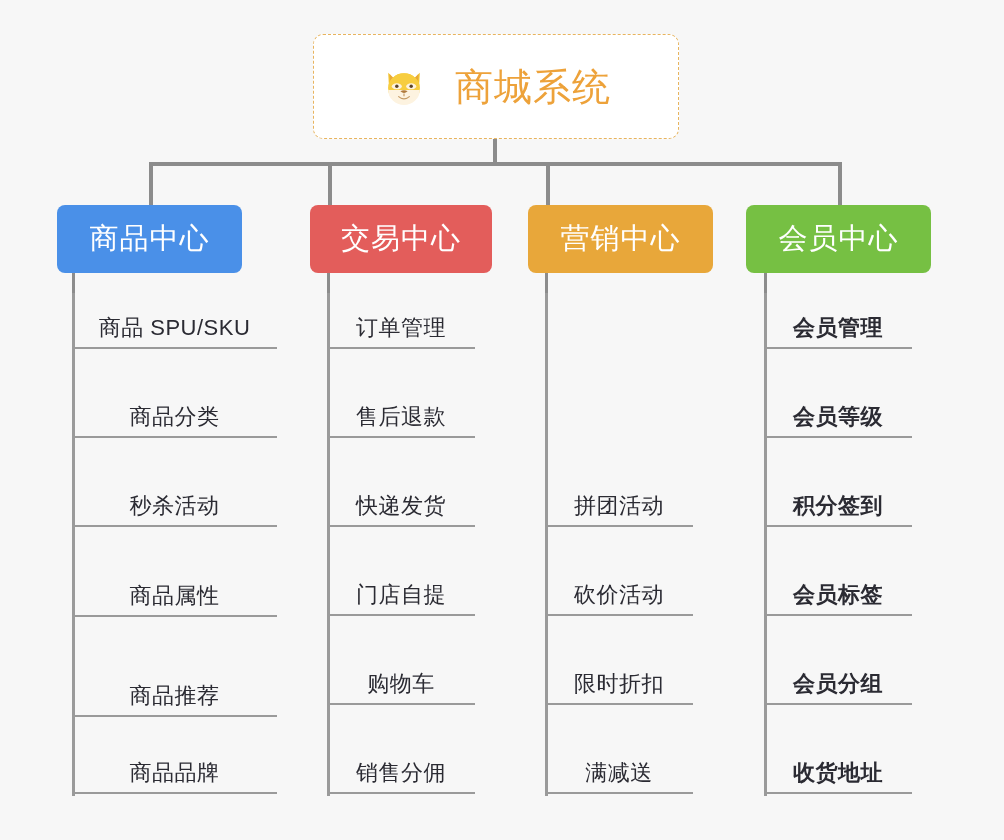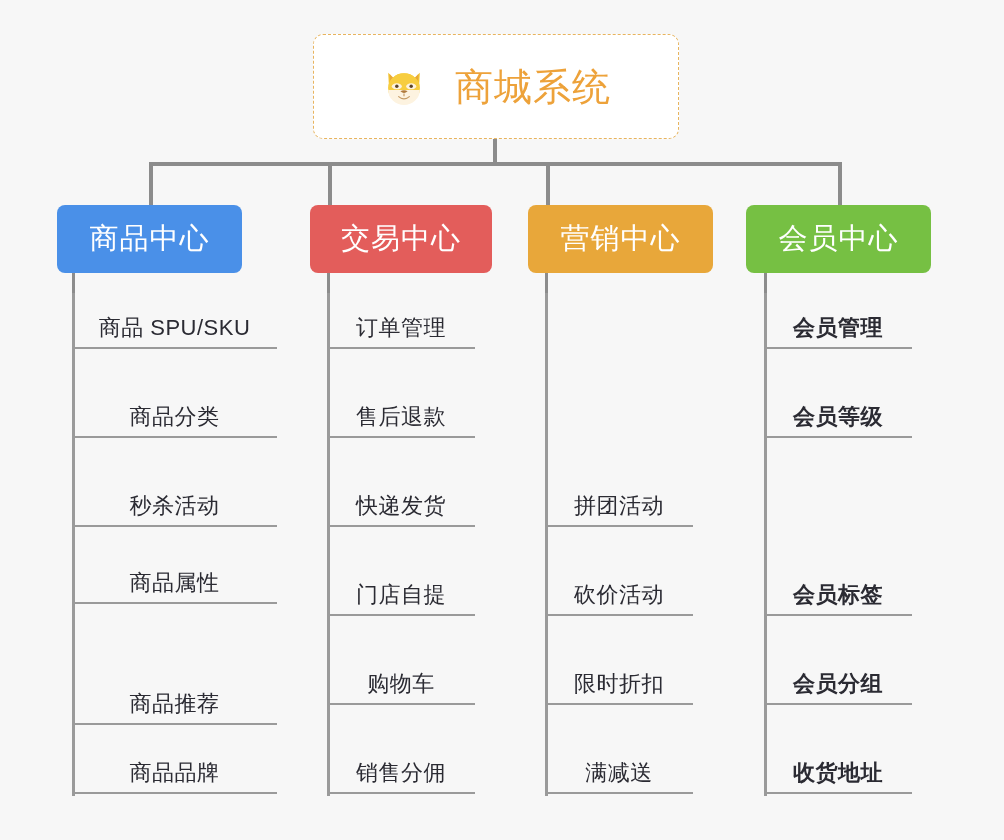--- a/index.html
+++ b/index.html
@@ -181,24 +181,24 @@
         <div class="leaf-spine" style="height: 503px;"></div>
         <div class="leaf-item" style="top: 0px; width: 205px;">
           <span class="leaf-label">商品 SPU/SKU</span>
         </div>
         <div class="leaf-item" style="top: 89px; width: 205px;">
           <span class="leaf-label">商品分类</span>
         </div>
         <div class="leaf-item" style="top: 178px; width: 205px;">
           <span class="leaf-label">秒杀活动</span>
         </div>
-        <div class="leaf-item" style="top: 255px; width: 205px; align-items: flex-end;">
+        <div class="leaf-item" style="top: 268px; width: 205px; align-items: flex-end;">
           <span class="leaf-label">商品属性</span>
         </div>
-        <div class="leaf-item" style="top: 376px; width: 205px;">
+        <div class="leaf-item" style="top: 368px; width: 205px;">
           <span class="leaf-label">商品推荐</span>
         </div>
         <div class="leaf-item" style="top: 445px; width: 205px;">
           <span class="leaf-label">商品品牌</span>
         </div>
       </div>
       <div class="leaf-col" style="left: 327px; width: 148px; height: 503px; text-align: center;">
         <div class="leaf-spine" style="height: 503px;"></div>
         <div class="leaf-item" style="top: 0px; width: 148px;">
           <span class="leaf-label">订单管理</span>
@@ -235,20 +235,23 @@
         </div>
       </div>
       <div class="leaf-col" style="left: 764px; width: 148px; height: 503px; font-weight: bold;">
         <div class="leaf-spine" style="height: 503px;"></div>
         <div class="leaf-item" style="top: 0px; width: 148px;">
           <span class="leaf-label">会员管理</span>
         </div>
         <div class="leaf-item" style="top: 89px; width: 148px;">
           <span class="leaf-label">会员等级</span>
         </div>
+        <div class="leaf-item" style="top: 178px; width: 148px;">
+          <span class="leaf-label">积分签到</span>
+        </div>
         <div class="leaf-item" style="top: 267px; width: 148px;">
           <span class="leaf-label">会员标签</span>
         </div>
         <div class="leaf-item" style="top: 356px; width: 148px;">
           <span class="leaf-label">会员分组</span>
         </div>
         <div class="leaf-item" style="top: 445px; width: 148px;">
           <span class="leaf-label">收货地址</span>
         </div>
       </div>

